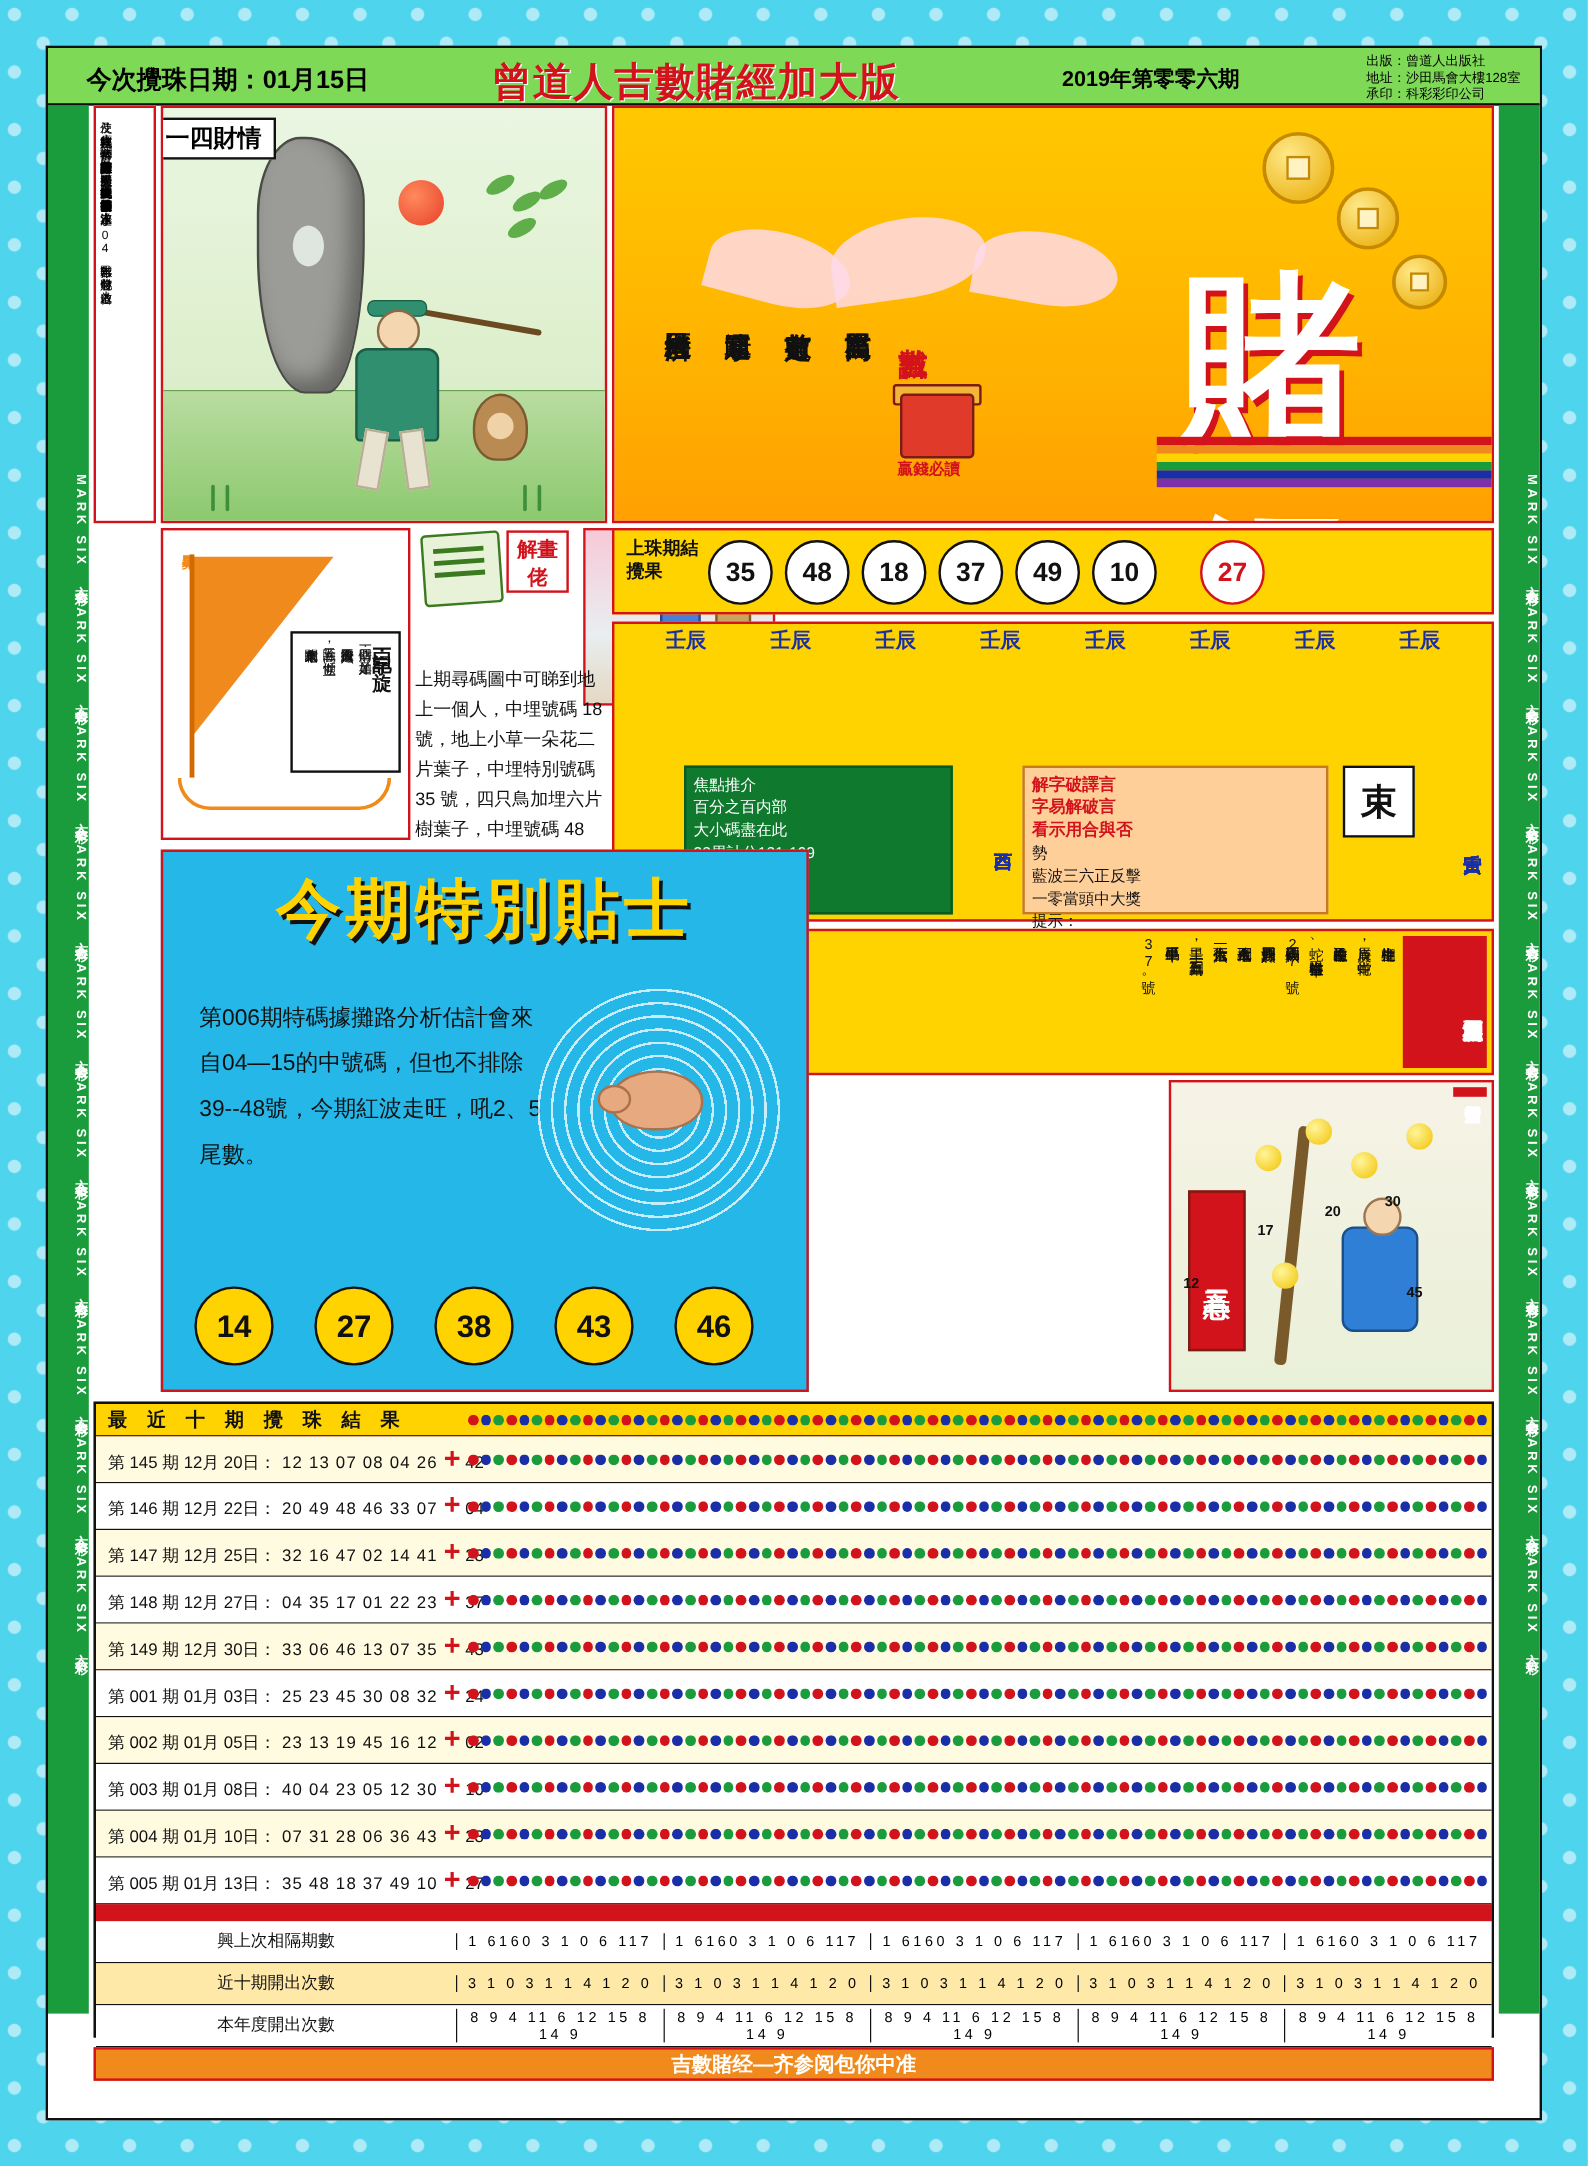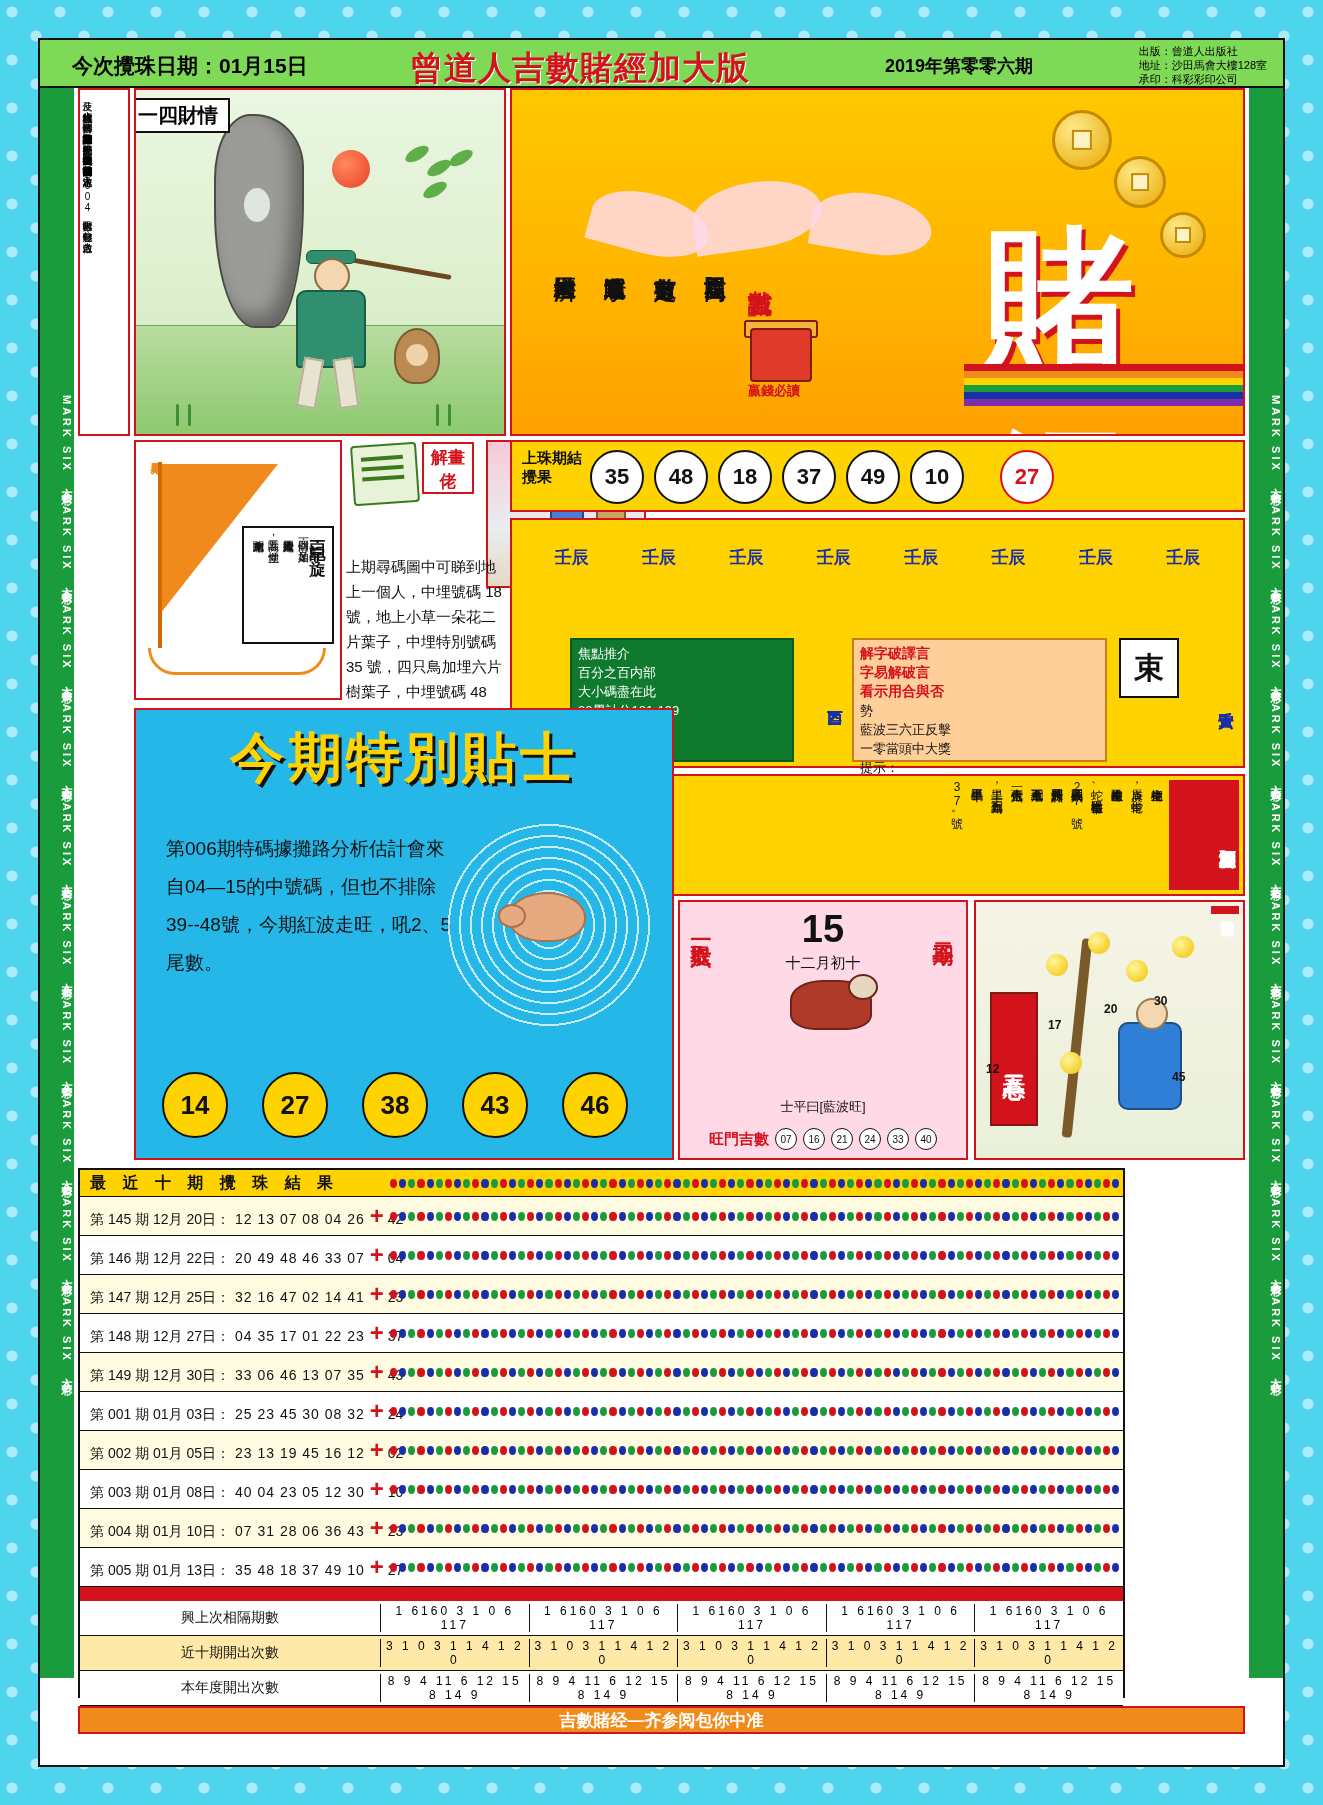--- a/index.html
+++ b/index.html
@@ -309,21 +309,20 @@
     position:absolute; left:432px; top:430px; width:735px; height:250px;
     border:2px solid #d3131c; background:#ffd300; box-sizing:border-box;
   }
   .sizhu-title{
     text-align:center; font-size:44px; font-weight:bold; color:#1a2ea8; padding-top:4px;
     letter-spacing:4px; text-shadow:2px 2px 0 #fff;
   }
   .sizhu-top{
     display:flex; justify-content:space-around; font-size:17px; font-weight:bold; color:#1a2ea8;
     padding:2px 16px 0 16px;
-    margin-top:24px;
   }
   .sizhu-body{ position:absolute; left:6px; top:118px; right:6px; bottom:4px; display:flex; gap:6px;}
   .sz-col{
     width:46px; background:#ffd300; color:#1a2ea8; font-size:15px; font-weight:bold;
     writing-mode:vertical-rl; text-orientation:upright; line-height:22px;
     display:flex; justify-content:center;
   }
   .sz-green{
     flex:1; background:#0f7a2e; border:2px solid #0a5a20; color:#fff;
     font-size:13px; line-height:19px; padding:4px 6px; box-sizing:border-box;
@@ -464,21 +463,21 @@
   .childfig:after{
     content:""; position:absolute; left:16px; top:-26px; width:28px; height:28px; border-radius:50%;
     background:#f4d6b0; border:2px solid #9a7750;
   }
   .cnum{
     position:absolute; font-size:12px; color:#111; font-weight:bold;
   }
 
   
   .table-wrap{
-    position:absolute; left:0; top:1080px; width:1047px; height:530px;
+    position:absolute; left:0; top:1080px; width:1167px; height:530px;
     border:2px solid #111; background:#ef4444; box-sizing:border-box;
   }
   .tbl-head{
     height:26px; background:#ffd300; border-bottom:1px solid #111;
     display:flex; align-items:center;
   }
   .tbl-head .th-left{
     width:300px; font-size:16px; font-weight:bold; letter-spacing:6px; padding-left:10px; color:#111;
   }
   .dotrow{
@@ -725,37 +724,20 @@
       <div class="pig"></div>
       <div class="tips-balls">
         <div class="tball">14</div>
         <div class="tball">27</div>
         <div class="tball">38</div>
         <div class="tball">43</div>
         <div class="tball">46</div>
       </div>
     </div>
 
-    <div class="cal">
-      <div class="cal-num">15</div>
-      <div class="cal-sub">十二月初十</div>
-      <div class="cal-left">提一取六</div>
-      <div class="cal-right">三二今期</div>
-      <div class="cow"></div>
-      <div class="cal-note">士平曰[藍波旺]</div>
-      <div class="cal-lucky">
-        <b>旺門吉數</b>
-        <span class="mini">07</span>
-        <span class="mini">16</span>
-        <span class="mini">21</span>
-        <span class="mini">24</span>
-        <span class="mini">33</span>
-        <span class="mini">40</span>
-      </div>
-    </div>
 
     <div class="child">
       <div class="child-label">招財童子</div>
       <div class="branch"></div>
       <div class="blossom" style="left:70px;top:52px"></div>
       <div class="blossom" style="left:112px;top:30px"></div>
       <div class="blossom" style="left:150px;top:58px"></div>
       <div class="blossom" style="left:196px;top:34px"></div>
       <div class="blossom" style="left:84px;top:150px"></div>
       <div class="childfig"></div>

